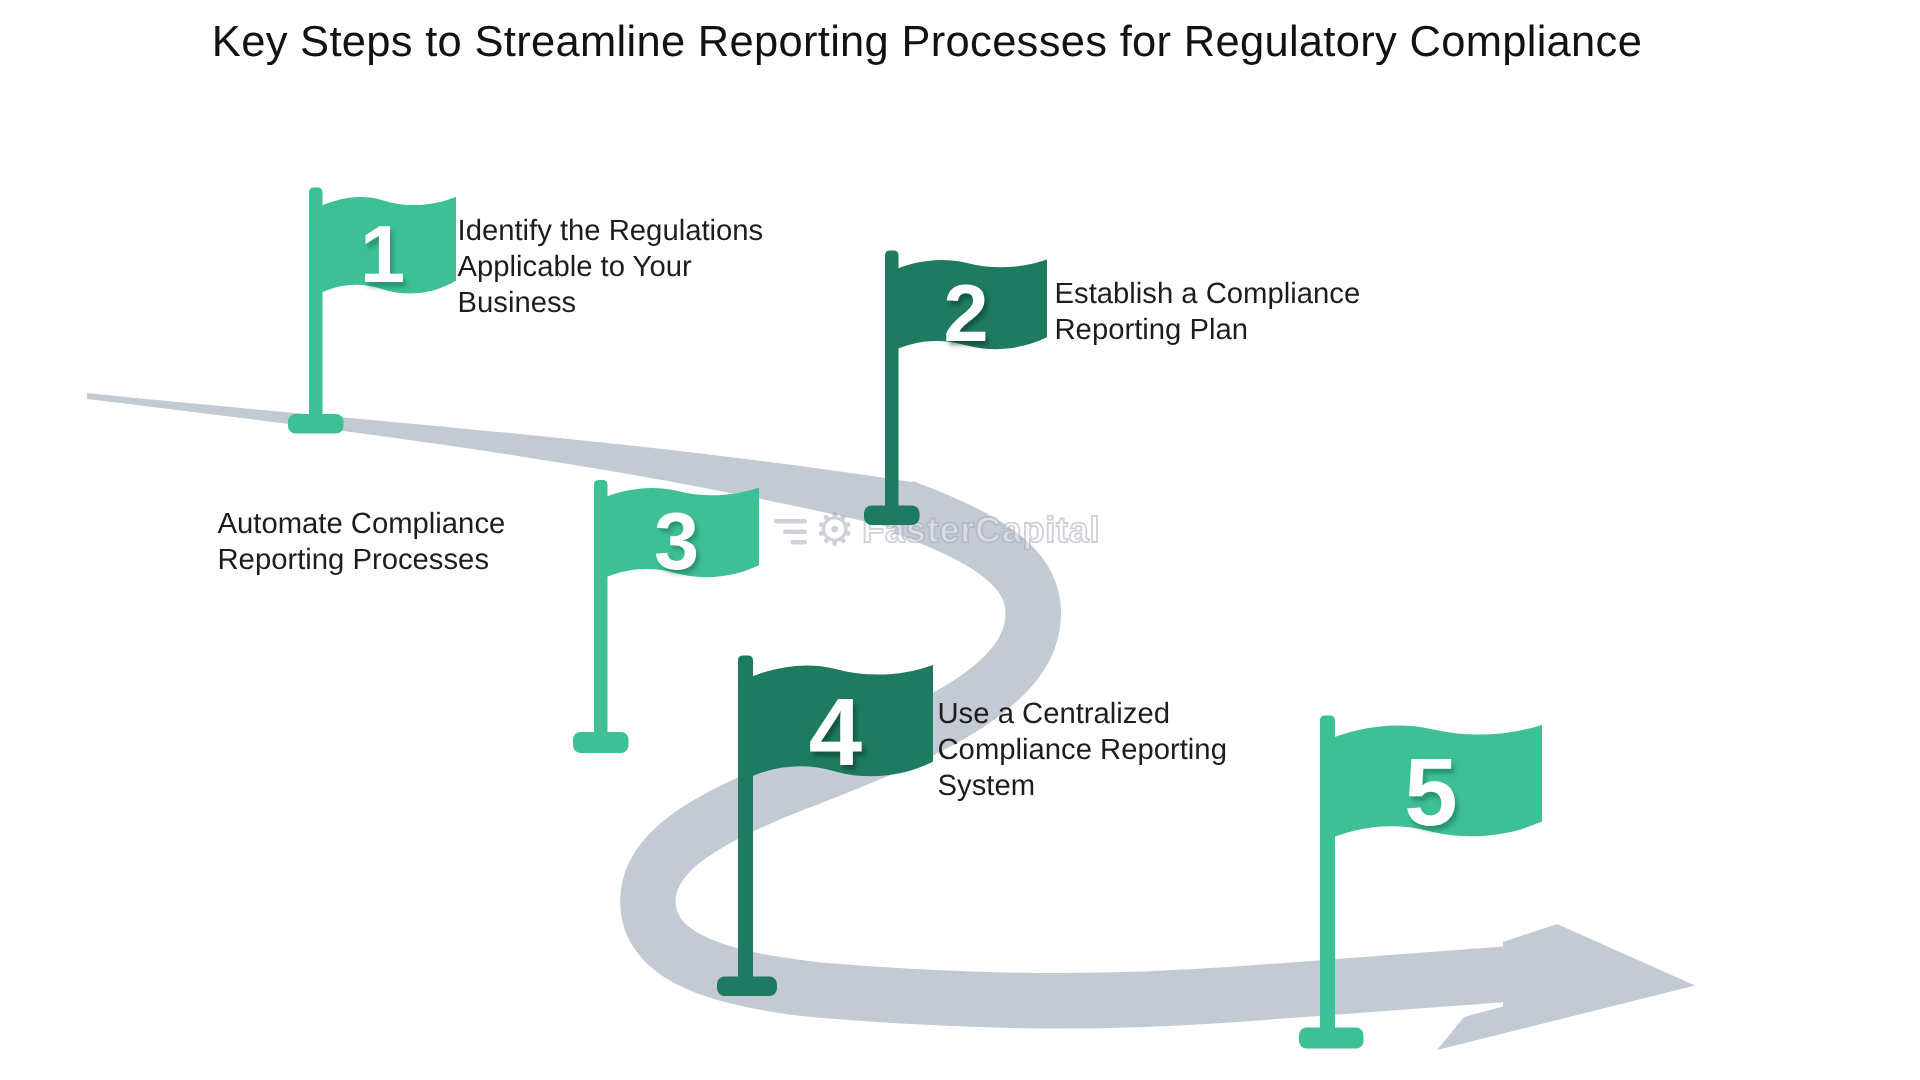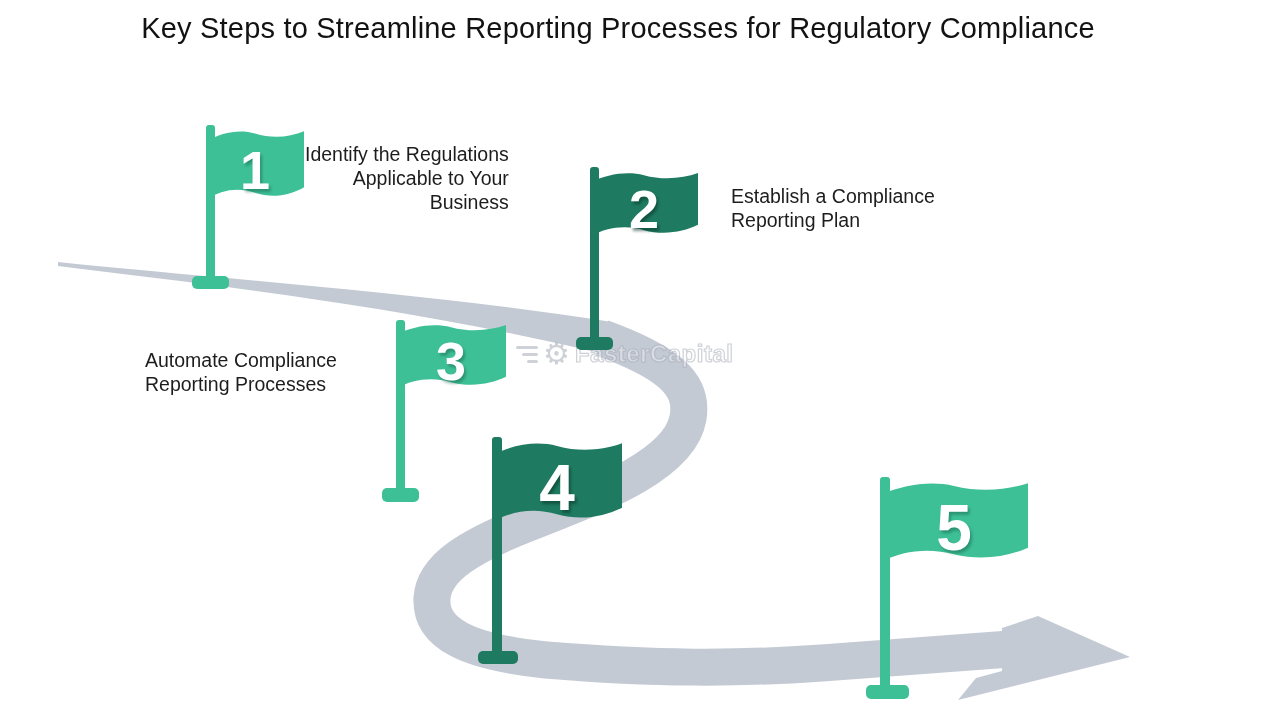--- a/index.html
+++ b/index.html
@@ -63,23 +63,23 @@
   .f4 .banner { left:492px; top:442px; width:130px; height:92px; }
   .f4 .num    { left:492px; top:442px; width:130px; height:92px; font-size:64px; }
   
   .f5 .pole   { left:880px; top:477px; width:10px; height:211px; }
   .f5 .base   { left:866px; top:685px; width:43px; height:14px; }
   .f5 .banner { left:880px; top:482px; width:148px; height:92px; }
   .f5 .num    { left:880px; top:482px; width:148px; height:92px; font-size:64px; }
 
   .label { position:absolute; z-index:3; font-size:19.5px; line-height:24px;
            color:#1d1d1d; white-space:pre-line; }
-  .l1 { left:305px;  top:142px;text-align:right; }
-  .l2 { left:703px;  top:184px;margin-left:28px; }
-  .l3 { left:145px;  top:348px; }
+  .l1 { left:305px;  top:142px; }
+  .l2 { left:703px;  top:184px; }
+  .l3 { left:145px;  top:337px; }
   .l4 { left:625px;  top:464px; }
   .l5 { left:1031px; top:499px; }
 </style>
 </head>
 <body>
 
 <div class="stage">
 
   <h1 class="title">Key Steps to Streamline Reporting Processes for Regulatory Compliance</h1>
 
@@ -136,20 +136,23 @@
 Reporting Processes</div>
 
   <div class="flag f4 dark">
     <div class="pole"></div>
     <div class="base"></div>
     <svg class="banner" viewBox="0 0 100 70" preserveAspectRatio="none">
       <path d="M0,10 C16,2 34,-1 50,3 C68,8 86,6 100,1 L100,50 C86,57 68,60 50,55 C33,50 16,52 0,61 Z"></path>
     </svg>
     <div class="num">4</div>
   </div>
+  <div class="label l4">Use a Centralized
+Compliance Reporting
+System</div>
 
   <div class="flag f5 light">
     <div class="pole"></div>
     <div class="base"></div>
     <svg class="banner" viewBox="0 0 100 70" preserveAspectRatio="none">
       <path d="M0,10 C16,2 34,-1 50,3 C68,8 86,6 100,1 L100,50 C86,57 68,60 50,55 C33,50 16,52 0,61 Z"></path>
     </svg>
     <div class="num">5</div>
   </div>
 

